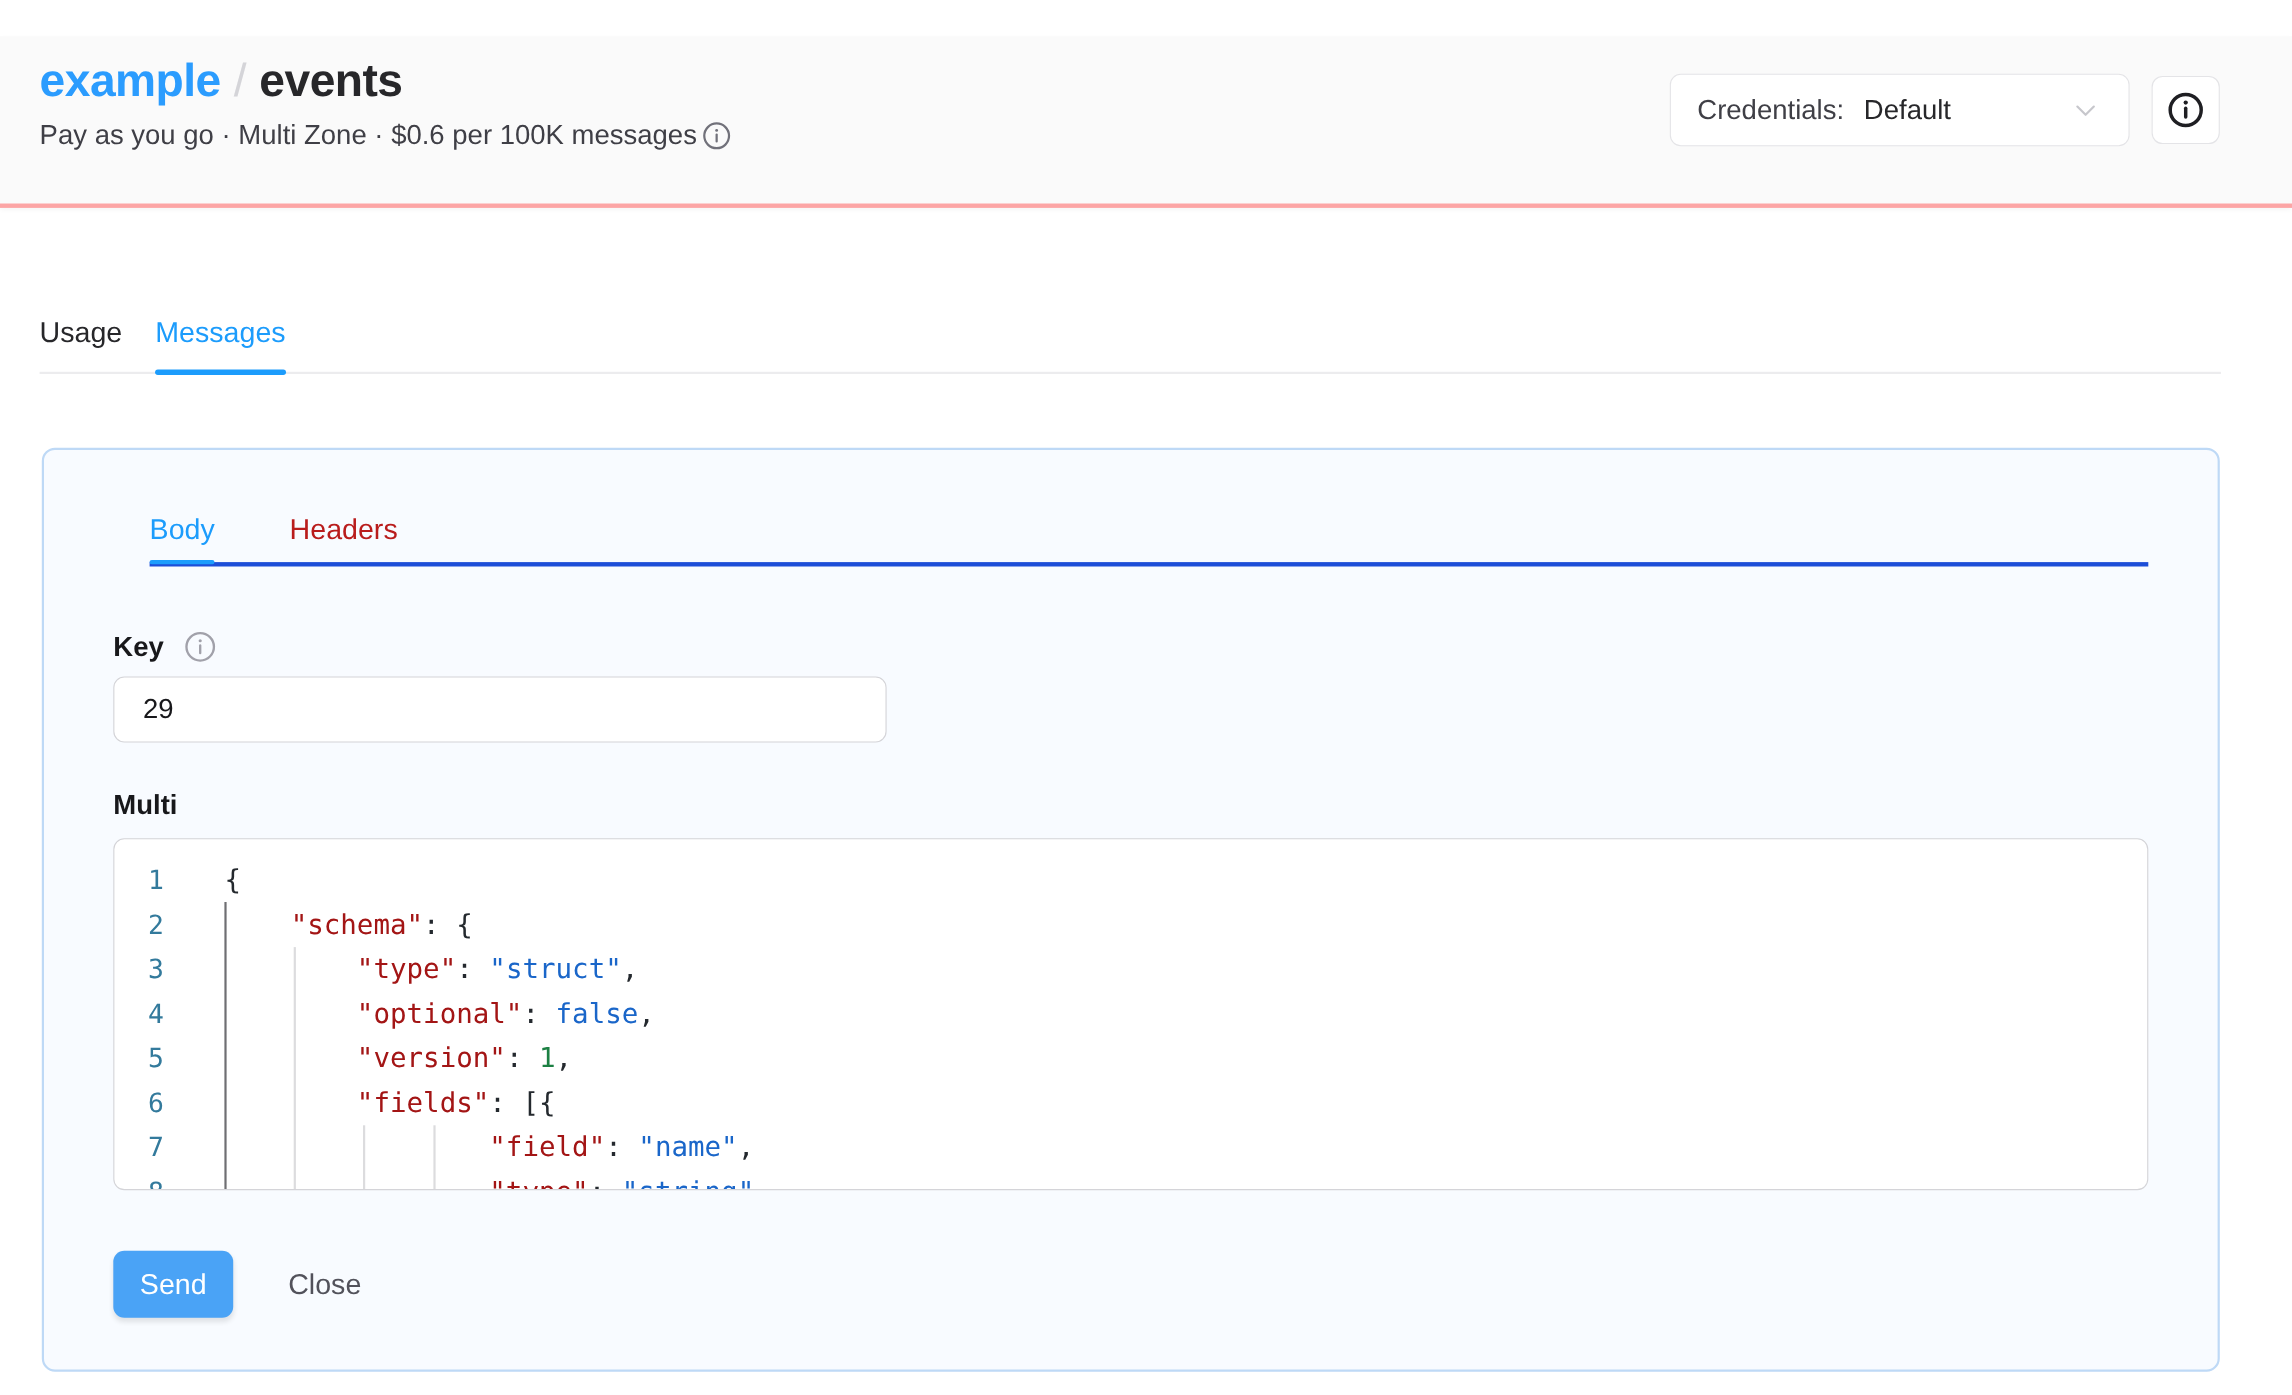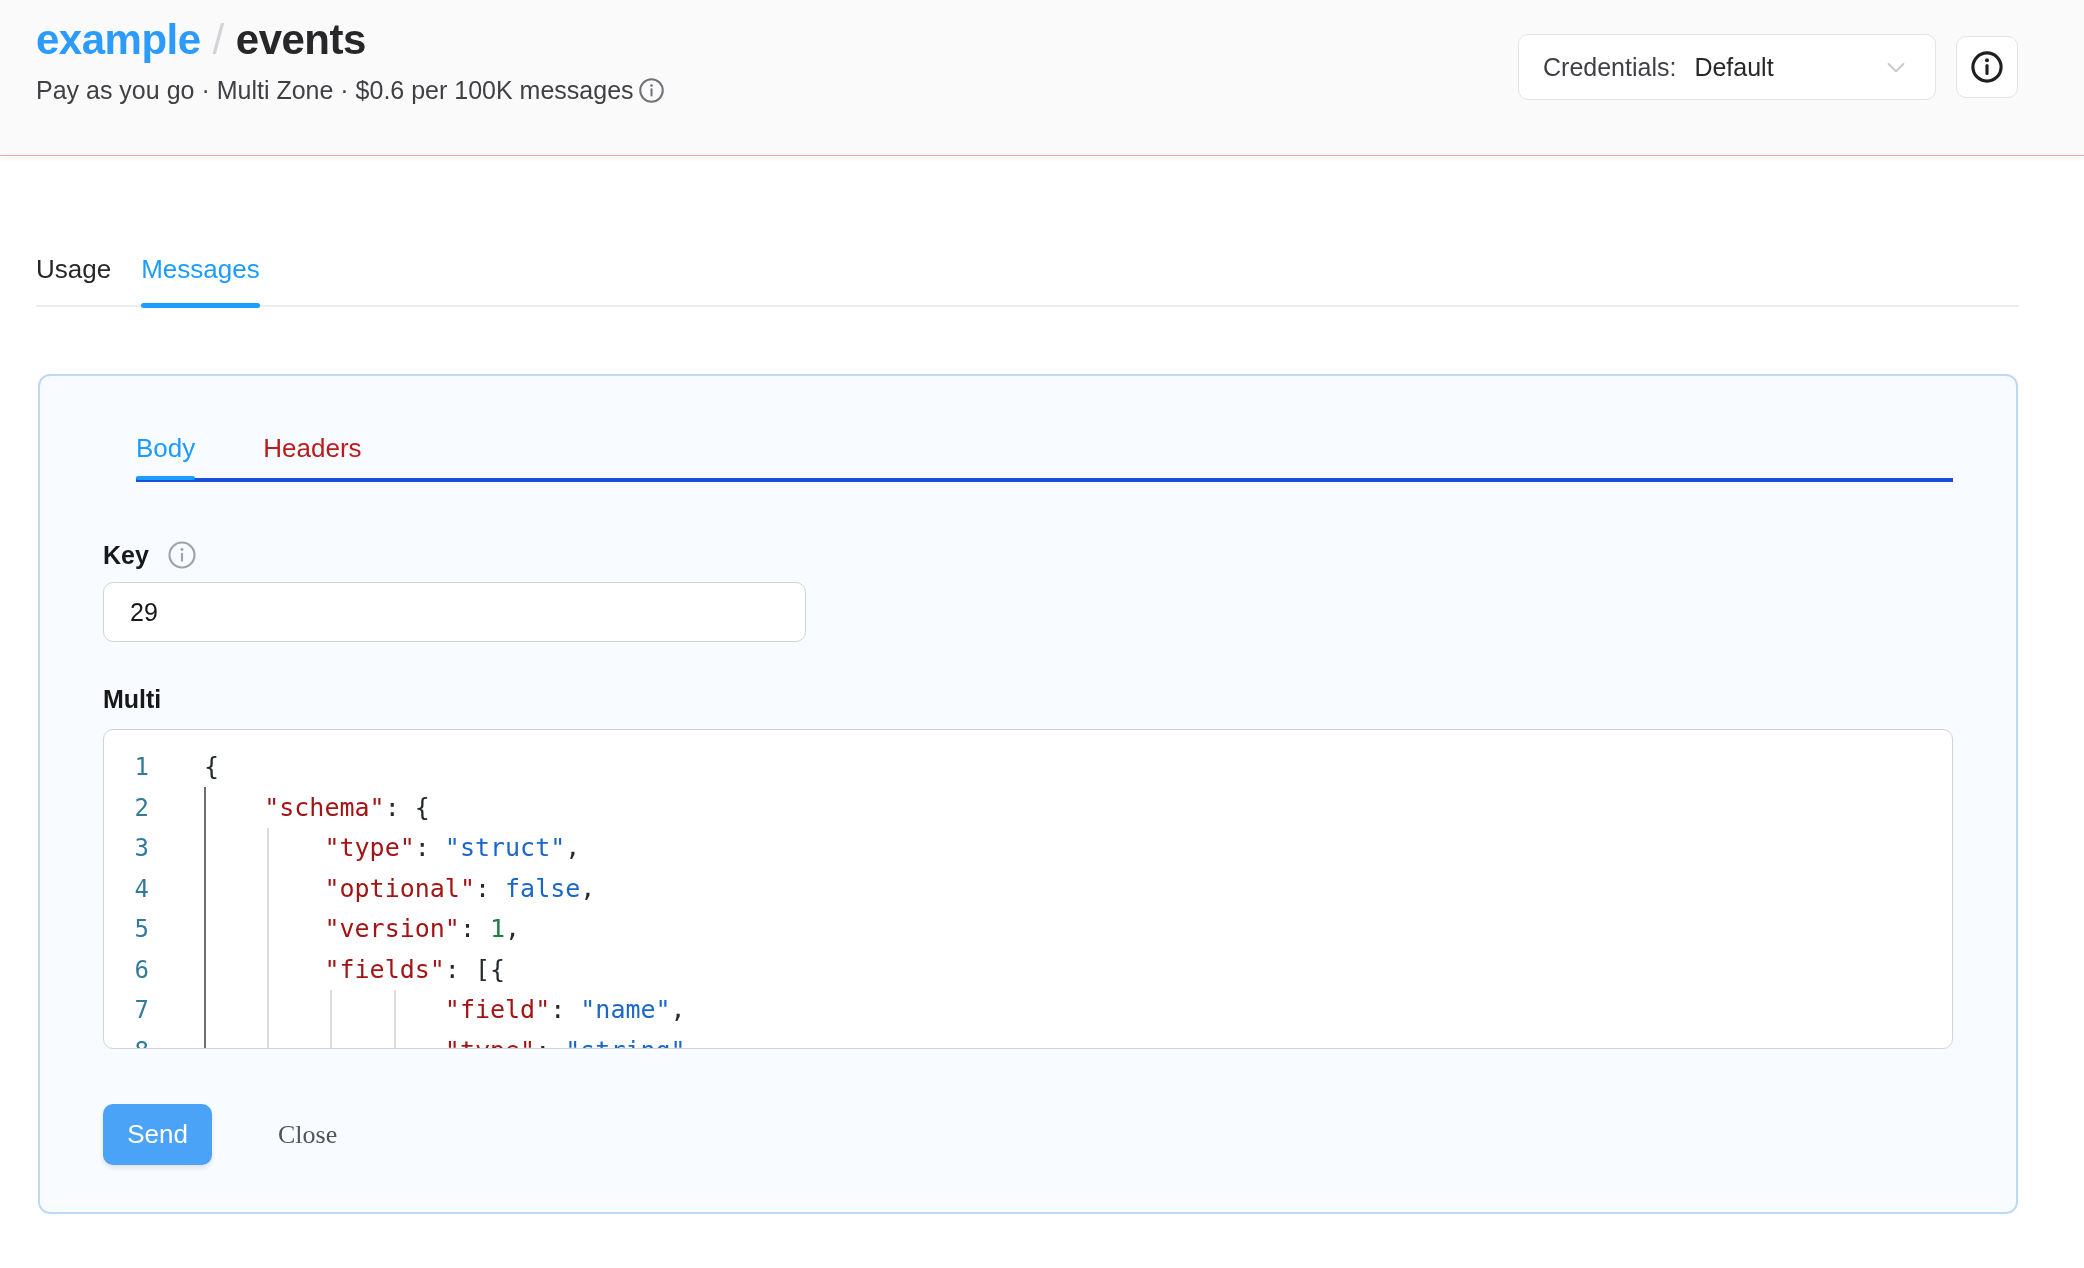--- a/index.html
+++ b/index.html
@@ -7,25 +7,26 @@
   body {
     background:#ffffff;
     font-family:"Liberation Sans", sans-serif;
     color:#27272a;
   }
 
   
   .header {
     height:156px;
     background:#fafafa;
-    border-bottom:1px solid #fca5a5;
+    border-bottom:4px solid #fca5a5;
     box-shadow:0 2px 5px rgba(0,0,0,0.05);
     display:flex;
     justify-content:space-between;
     padding:0 66px 0 36px;
+    margin-top:33px;
   }
   .title-block { padding-top:12px; }
   .page-title { font-size:42px; font-weight:700; line-height:56px; letter-spacing:-0.5px; }
   .title-cluster { color:#2b9cfe; cursor:pointer; }
   .title-sep { color:#d4d4d8; font-weight:400; margin:0 12px; }
   .title-topic { color:#27272a; }
   .subtitle-row { margin-top:8px; display:flex; align-items:center; gap:4px; }
   .subtitle { font-size:25px; color:#3f3f46; }
   .header-controls { display:flex; align-items:flex-start; gap:20px; padding-top:34px; }
   .credentials-select {
@@ -127,23 +128,23 @@
   
   .actions { margin-top:55px; display:flex; align-items:center; }
   .send-btn {
     width:109px; height:61px;
     background:#4aa3f6; border:none; border-radius:10px;
     color:#fff; font-family:"Liberation Sans", sans-serif; font-size:26px;
     box-shadow:0 3px 5px rgba(0,0,0,0.10);
     cursor:pointer;
   }
   .close-btn {
-    margin-left:66px;
+    margin-left:50px;
     background:none; border:none;
-    font-family:Liberation Serif, serif;
+    font-family:Liberation Sans, sans-serif;
     font-size:26px; color:#52525b;
     cursor:pointer;
     text-align:center;
   }
 
   svg { display:block; }
 </style>
 </head>
 <body>
 

